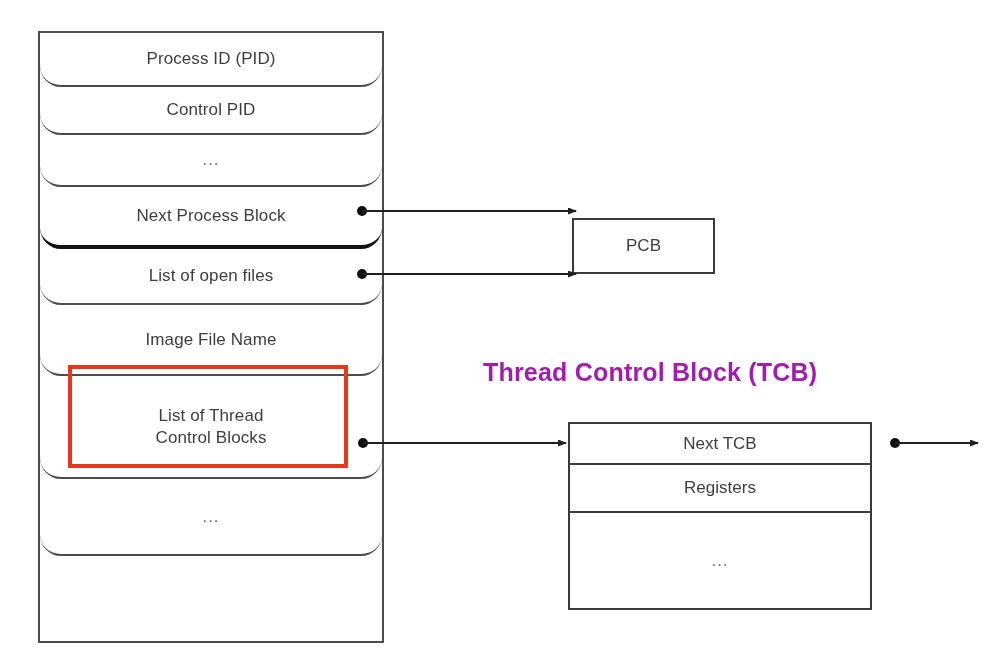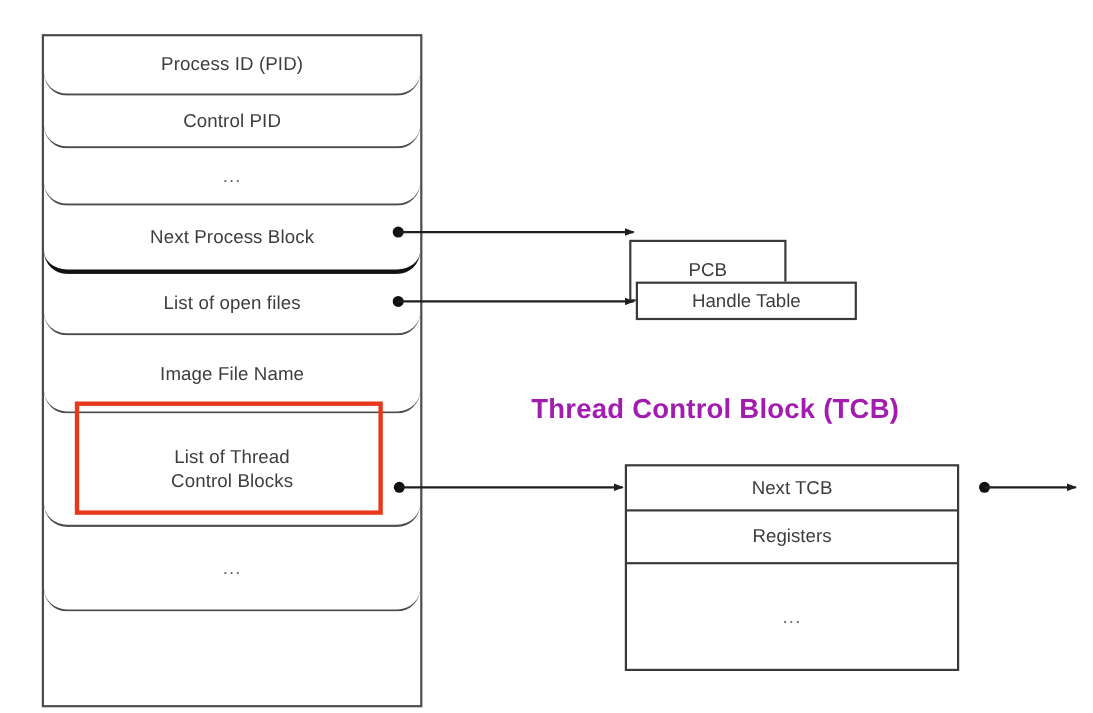--- a/index.html
+++ b/index.html
@@ -127,23 +127,20 @@
     <div class="pcb-row" style="flex:1">
       <span class="lbl"></span>
     </div>
   </div>
 
   <div id="tcb-list-highlight"></div>
 
   <div class="plain-box" id="pcb-box">
     <span>PCB</span>
   </div>
-  <div class="plain-box" id="handle-table-box">
-    <span>Handle Table</span>
-  </div>
 
   <div id="tcb-title" style="color:#a21caf">Thread Control Block (TCB)</div>
 
   <div id="tcb-table">
     <div class="tcb-row" style="height:41px">
       <span>Next TCB</span>
     </div>
     <div class="tcb-row" style="height:48px">
       <span>Registers</span>
     </div>

